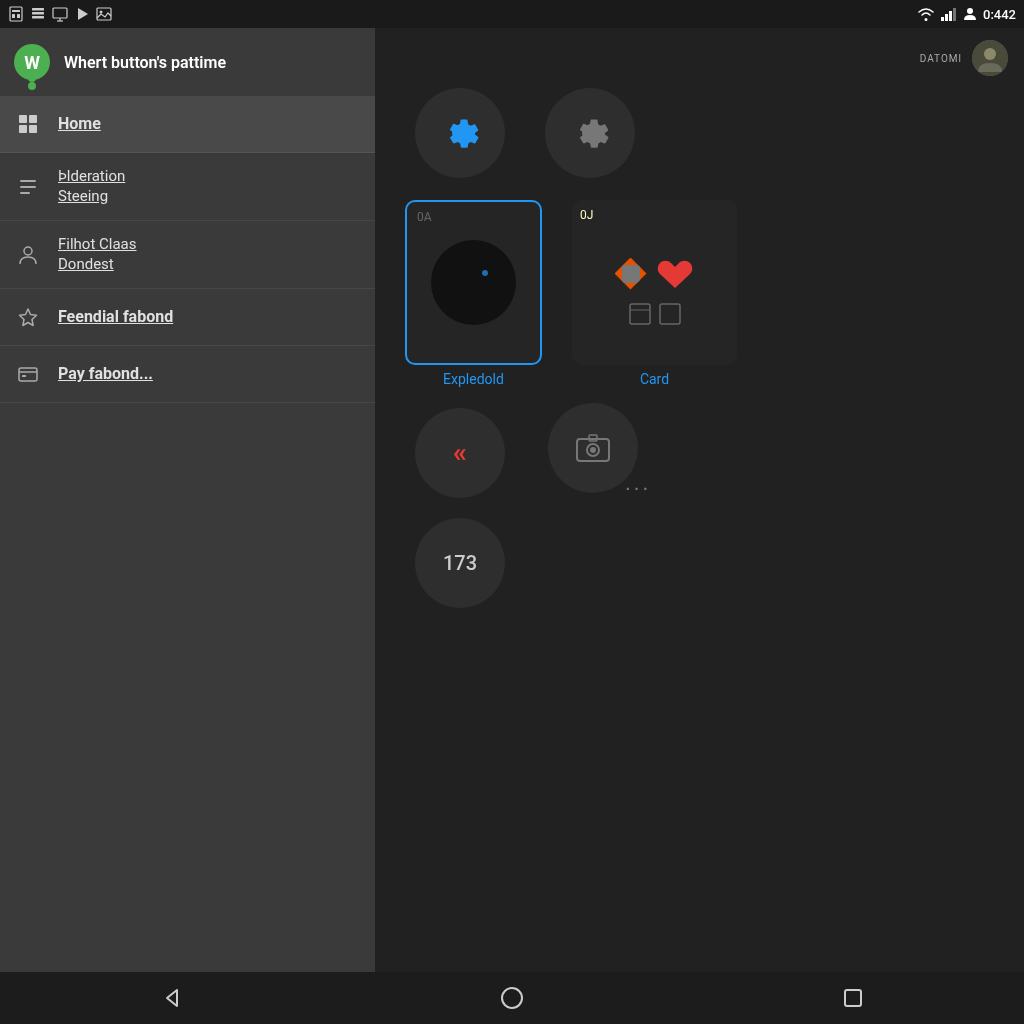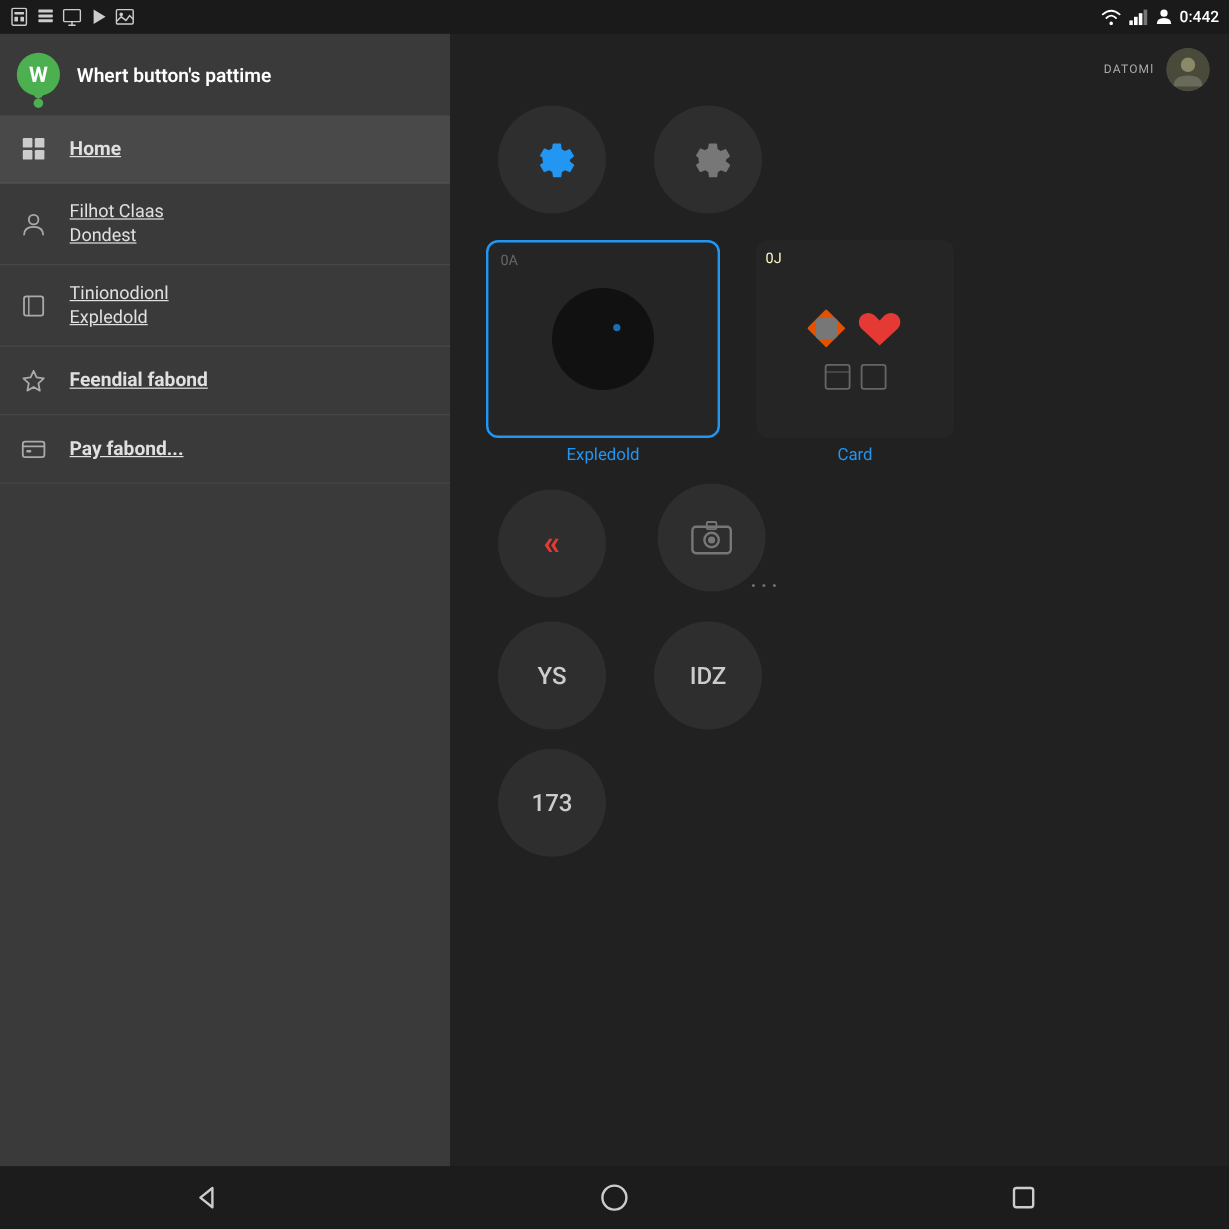--- a/index.html
+++ b/index.html
@@ -276,40 +276,41 @@
           <svg width="22" height="22" viewBox="0 0 22 22">
               <rect x="2" y="2" width="8" height="8" rx="1" fill="#ccc"></rect>
               <rect x="12" y="2" width="8" height="8" rx="1" fill="#ccc"></rect>
               <rect x="2" y="12" width="8" height="8" rx="1" fill="#ccc"></rect>
               <rect x="12" y="12" width="8" height="8" rx="1" fill="#ccc"></rect>
             </svg>
         </div>
         <span class="nav-item-text bold">Home</span>
       </div>
 
+      <div class="nav-item">
+        <div class="nav-item-icon">
+          <svg width="22" height="22" viewBox="0 0 22 22">
+              <rect x="3" y="4" width="16" height="2" rx="1" fill="#aaa"></rect>
+              <rect x="3" y="10" width="16" height="2" rx="1" fill="#aaa"></rect>
+              <rect x="3" y="16" width="10" height="2" rx="1" fill="#aaa"></rect>
+            </svg>
+        </div>
+        <span class="nav-item-text">Þlderation<br>Steeing</span>
+      </div>
 
       <div class="nav-item">
         <div class="nav-item-icon">
           <svg width="22" height="22" viewBox="0 0 22 22">
               <circle cx="11" cy="7" r="4" fill="none" stroke="#aaa" stroke-width="1.5"></circle>
               <path d="M3 20 Q3 13 11 13 Q19 13 19 20" fill="none" stroke="#aaa" stroke-width="1.5"></path>
             </svg>
         </div>
         <span class="nav-item-text">Filhot Claas<br>Dondest</span>
       </div>
 
-      <div class="nav-item">
-        <div class="nav-item-icon">
-          <svg width="22" height="22" viewBox="0 0 22 22">
-              <rect x="3" y="3" width="16" height="16" rx="2" fill="none" stroke="#aaa" stroke-width="1.5"></rect>
-              <line x1="7" y1="3" x2="7" y2="19" stroke="#aaa" stroke-width="1.2"></line>
-            </svg>
-        </div>
-        <span class="nav-item-text">Tinionodionl<br>Expledold</span>
-      </div>
 
       <div class="nav-item">
         <div class="nav-item-icon">
           <svg width="22" height="22" viewBox="0 0 22 22">
               <path d="M11 3 L13.5 8.5 L19.5 9.3 L15 13.5 L16.2 19.5 L11 16.5 L5.8 19.5 L7 13.5 L2.5 9.3 L8.5 8.5 Z" fill="none" stroke="#aaa" stroke-width="1.5" stroke-linejoin="round"></path>
             </svg>
         </div>
         <span class="nav-item-text bold">Feendial fabond</span>
       </div>
 
@@ -358,21 +359,21 @@
               <path fill="#777" d="M38.9 26.5c.1-.8.1-1.6 0-2.4l3.1-2.4c.3-.2.4-.6.2-.9l-3-5.2c-.2-.3-.5-.4-.9-.3l-3.7 1.5c-.8-.6-1.6-1.1-2.5-1.5L31.5 11c-.1-.3-.4-.5-.7-.5h-5.5c-.3 0-.6.2-.7.5l-.6 3.8c-.9.4-1.7.9-2.5 1.5L18 14.8c-.3-.1-.7 0-.9.3l-3 5.2c-.2.3-.1.7.2.9l3.1 2.4c-.1.8-.1 1.6 0 2.4L14.3 28c-.3.2-.4.6-.2.9l3 5.2c.2.3.5.4.9.3l3.7-1.5c.8.6 1.6 1.1 2.5 1.5l.6 3.8c.1.3.4.5.7.5h5.5c.3 0 .6-.2.7-.5l.6-3.8c.9-.4 1.7-.9 2.5-1.5l3.7 1.5c.3.1.7 0 .9-.3l3-5.2c.2-.3.1-.7-.2-.9l-3.1-2.5z"></path>
             </svg>
           </div>
           <span class="tile-label"></span>
         </div>
       </div>
 
       <div style="display: flex; gap: 30px; margin-left: 10px;">
 
         <div style="display:flex; flex-direction:column; align-items:center; gap:0;">
-          <div style="width:195px; height:165px; border-radius:10px; background:#252525; border:2px solid #2196F3; display:flex; flex-direction:column; align-items:center; justify-content:center; position:relative;">
+          <div style="width:137px; height:165px; border-radius:10px; background:#252525; border:2px solid #2196F3; display:flex; flex-direction:column; align-items:center; justify-content:center; position:relative;">
             <span style="position:absolute; top:8px; left:10px; color:#666; font-size:12px;">0A</span>
             <div style="width:85px; height:85px; border-radius:50%; background:#111; display:flex; align-items:center; justify-content:center;">
               <svg width="48" height="48" viewBox="0 0 48 48">
                 <path fill="#2196F3" d="M26 8a16 16 0 1 0 0 32 12 12 0 0 1 0-32z"></path>
                 <circle cx="35" cy="14" r="3" fill="#2196F3" opacity="0.7"></circle>
               </svg>
             </div>
           </div>
           <span style="color:#2196F3; font-size:14px; margin-top:6px;">Expledold</span>
         </div>
@@ -418,28 +419,20 @@
               <rect x="2" y="6" width="32" height="22" rx="3" fill="none" stroke="#777" stroke-width="2"></rect>
               <rect x="14" y="2" width="8" height="6" rx="1" fill="none" stroke="#777" stroke-width="1.5"></rect>
               <circle cx="18" cy="17" r="6" fill="none" stroke="#777" stroke-width="2"></circle>
               <circle cx="18" cy="17" r="3" fill="#777"></circle>
             </svg>
           </div>
           <span style="color:#777; font-size:22px; letter-spacing:3px; margin-left:90px; margin-top:-20px;">···</span>
         </div>
       </div>
 
-      <div style="display: flex; gap: 40px; margin-left: 20px;">
-        <div style="width:90px; height:90px; border-radius:50%; background:#2e2e2e; display:flex; align-items:center; justify-content:center; cursor:pointer;">
-          <span style="color:#ccc; font-size:20px; font-weight:500;">YS</span>
-        </div>
-        <div style="width:90px; height:90px; border-radius:50%; background:#2e2e2e; display:flex; align-items:center; justify-content:center; cursor:pointer;">
-          <span style="color:#ccc; font-size:20px; font-weight:500;">IDZ</span>
-        </div>
-      </div>
 
       <div style="display: flex; gap: 40px; margin-left: 20px;">
         <div style="width:90px; height:90px; border-radius:50%; background:#2e2e2e; display:flex; align-items:center; justify-content:center; cursor:pointer;">
           <span style="color:#ccc; font-size:20px; font-weight:500;">173</span>
         </div>
       </div>
 
     </div>
   </div>
 </div>

